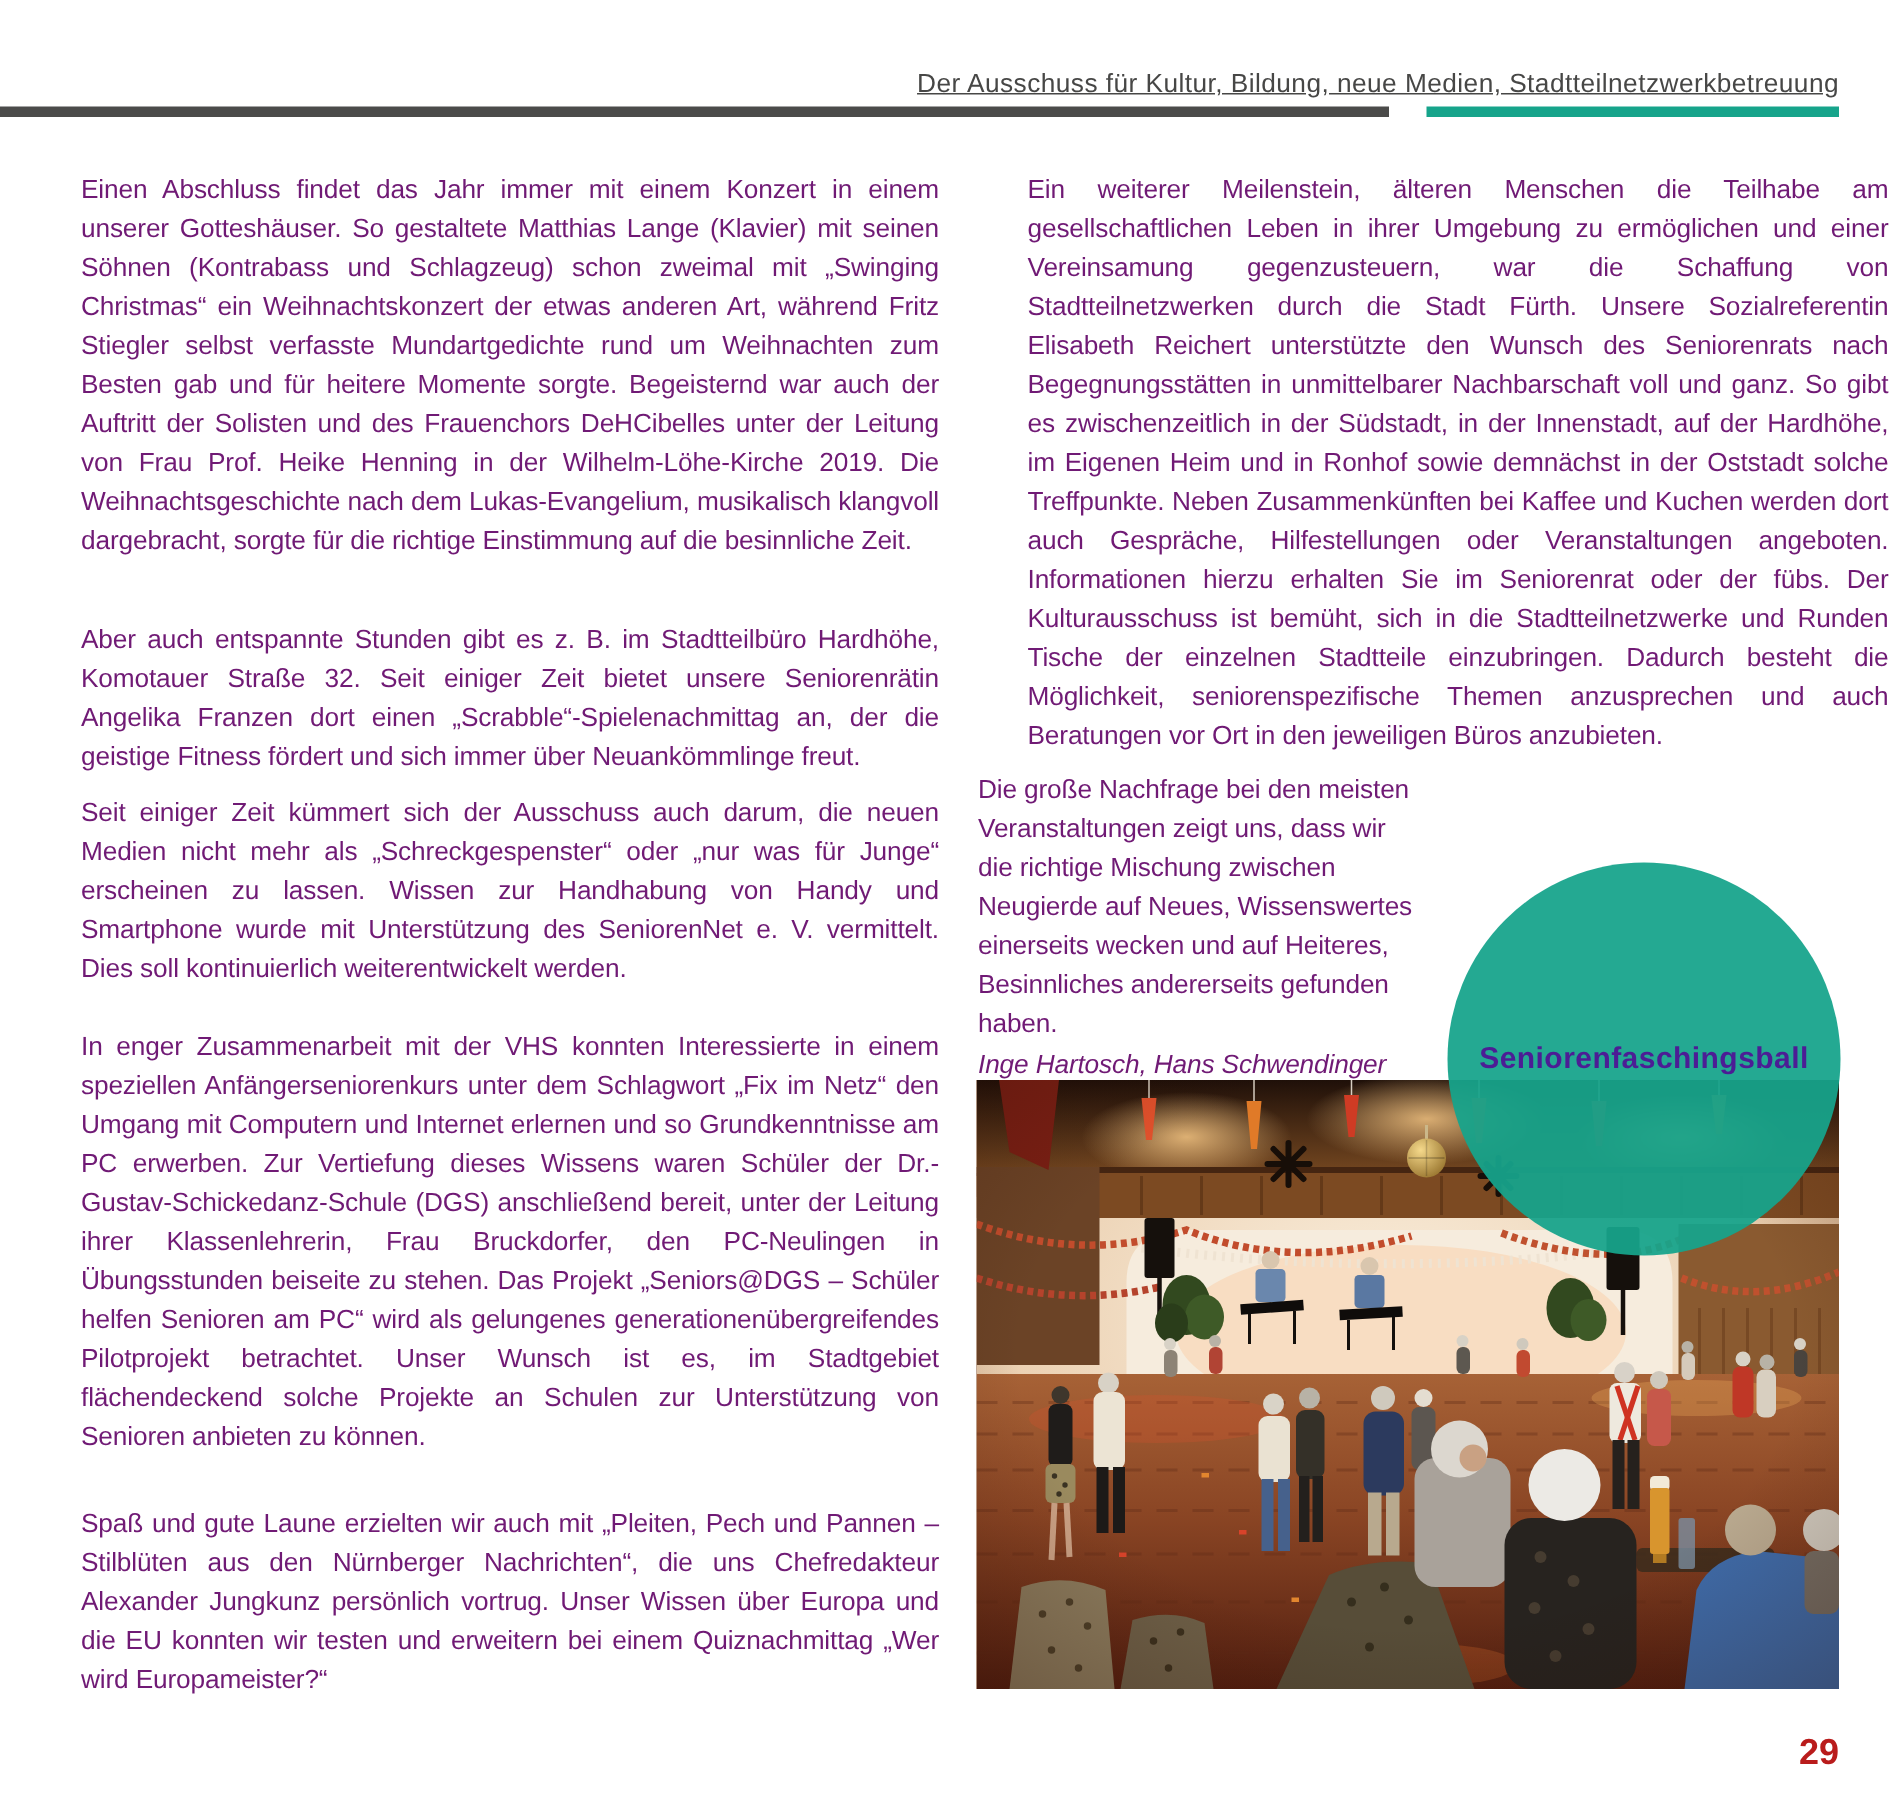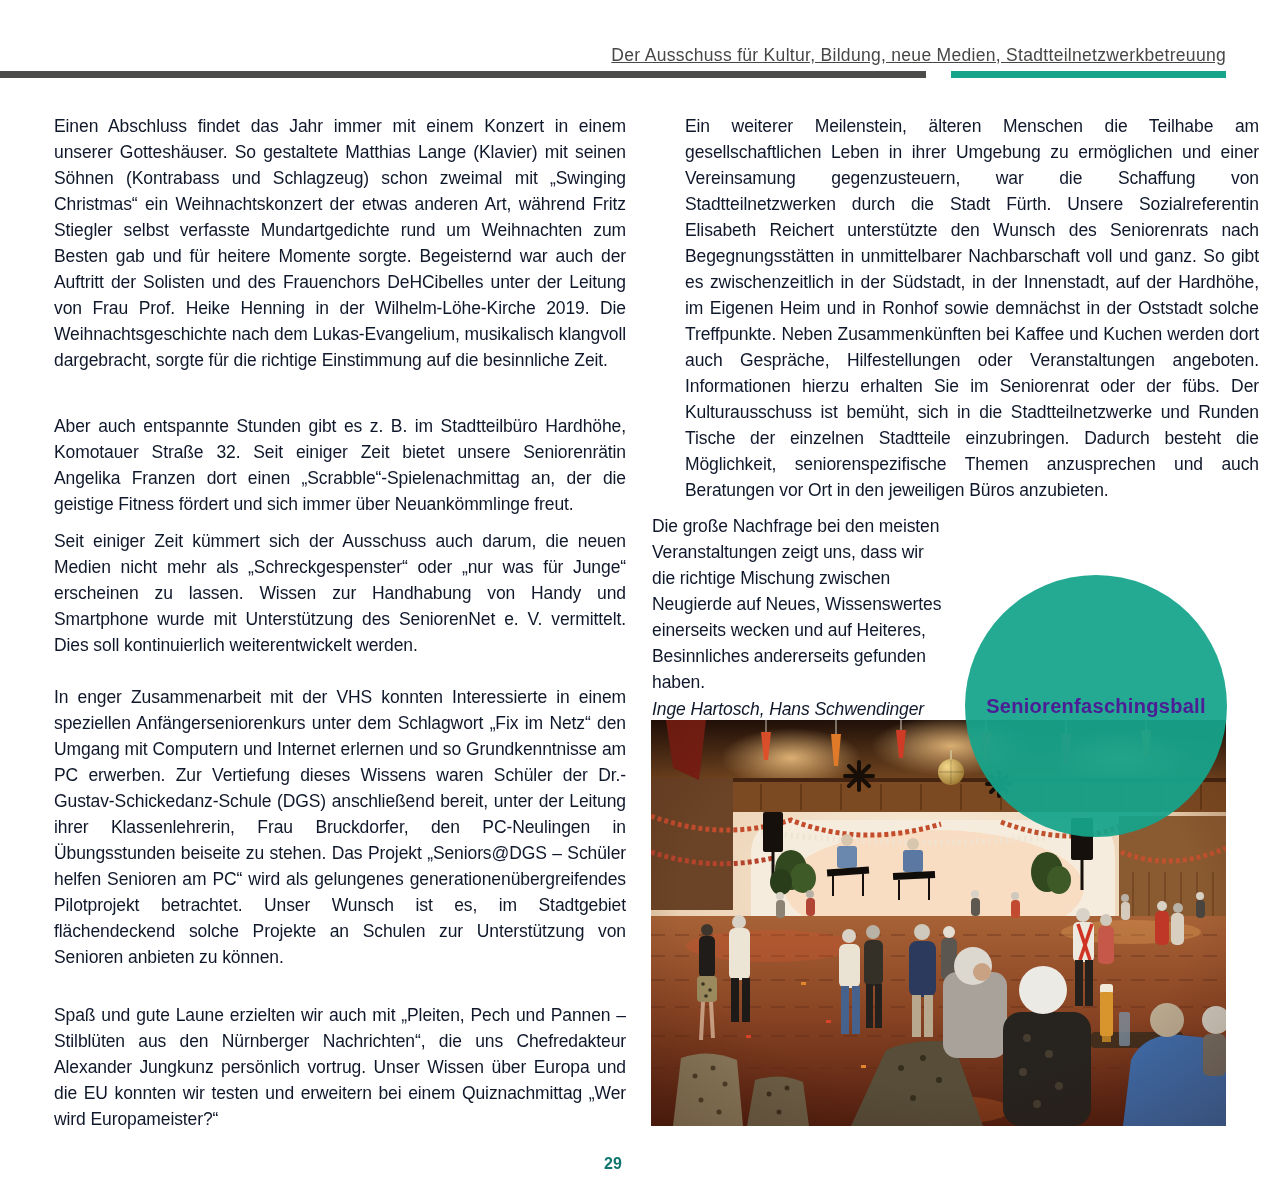--- a/index.html
+++ b/index.html
@@ -9,21 +9,21 @@
   }
   .caption{
     position:absolute;top:45px;left:0;width:1226px;text-align:right;
     font-size:17.5px;letter-spacing:.3px;color:#474746;white-space:nowrap;text-decoration:underline;
   }
   .rule{position:absolute;top:71px;height:7px;}
   .rule-gray{left:0;width:926px;background:#4b4b4a;}
   .rule-teal{left:951px;width:275px;background:#16a48b;}
   .para{
     position:absolute;margin:0;font-size:17.5px;line-height:26px;
-    text-align:justify;letter-spacing:-0.1px;color:#0f172a;
+    text-align:justify;letter-spacing:-0.1px;color:#701a75;
   }
   .col-l{left:54px;width:572px;}
   .col-r{left:652px;width:574px;}
   .p-l1{top:113px;} .p-l2{top:398px;margin-top:15px;} .p-l3{top:528px;} .p-l4{top:684px;} .p-l5{top:1002px;}
   .p-r1{top:113px;margin-left:33px;}
   .p-r2{top:513px;text-align:left;}
   .circle-spacer{float:right;width:282px;height:142px;margin-top:26px;}
   .byline{top:664px;font-style:italic;text-align:left;margin-top:32px;}
   .photo{
     position:absolute;left:651px;top:720px;width:575px;height:406px;overflow:hidden;
@@ -31,22 +31,22 @@
   }
   .badge{
     position:absolute;left:965px;top:575px;width:262px;height:262px;border-radius:50%;
     background:rgba(22,164,139,0.94);
     display:flex;align-items:center;justify-content:center;
   }
   .badge-label{
     font-size:20px;font-weight:600;letter-spacing:.3px;color:#4c1d95;white-space:nowrap;
   }
   .page-number{
-    position:absolute;top:1155px;left:0;width:1226px;text-align:center;
-    font-size:16px;font-weight:bold;color:#0f766e;
+    position:absolute;top:1155px;left:0;width:1226px;text-align:right;
+    font-size:24px;font-weight:bold;color:#b91c1c;
   }
 </style>
 </head>
 <body>
 
 <div class="page">
 
   <div class="caption">Der Ausschuss für Kultur, Bildung, neue Medien, Stadtteilnetzwerkbetreuung</div>
   <div class="rule rule-gray"></div>
   <div class="rule rule-teal"></div>

